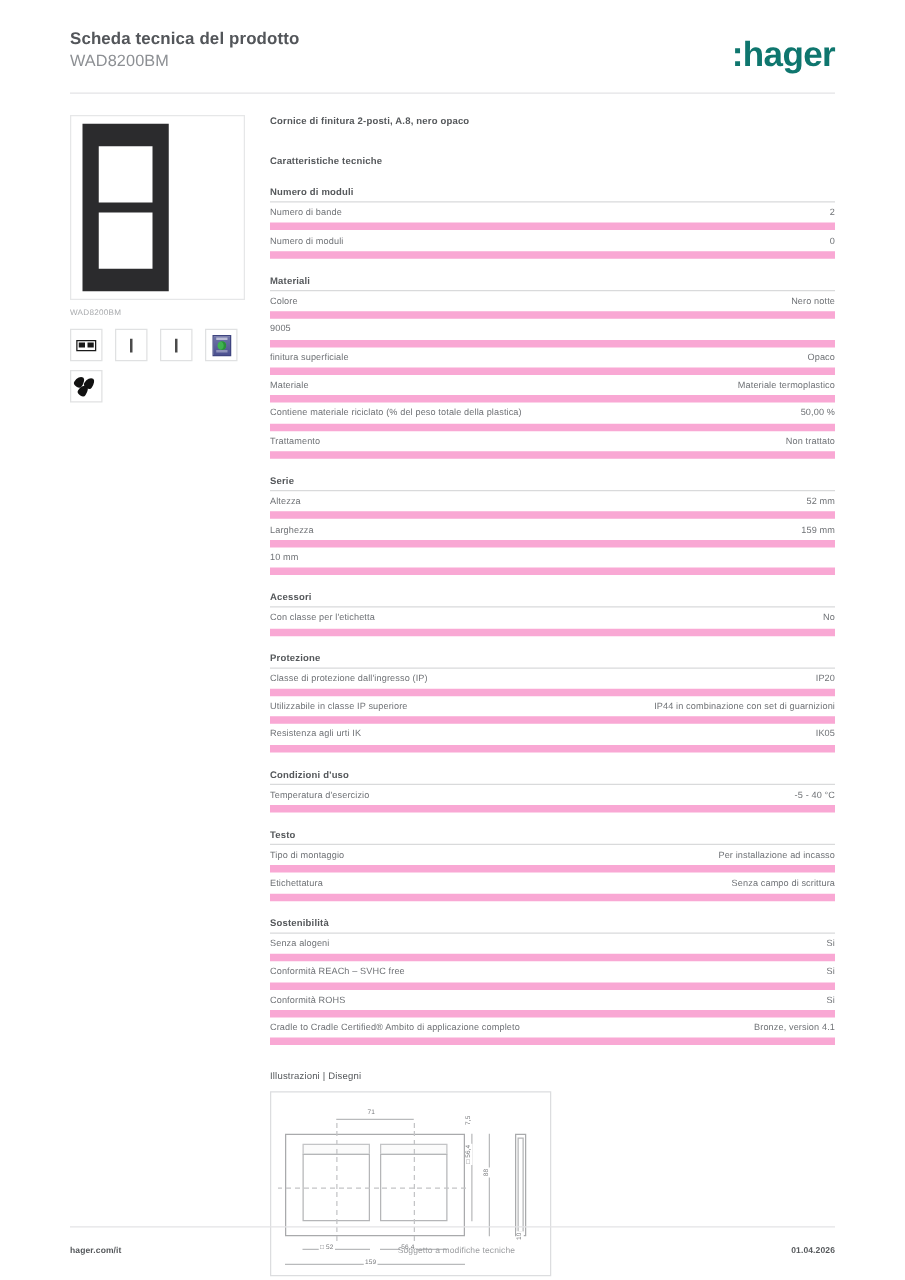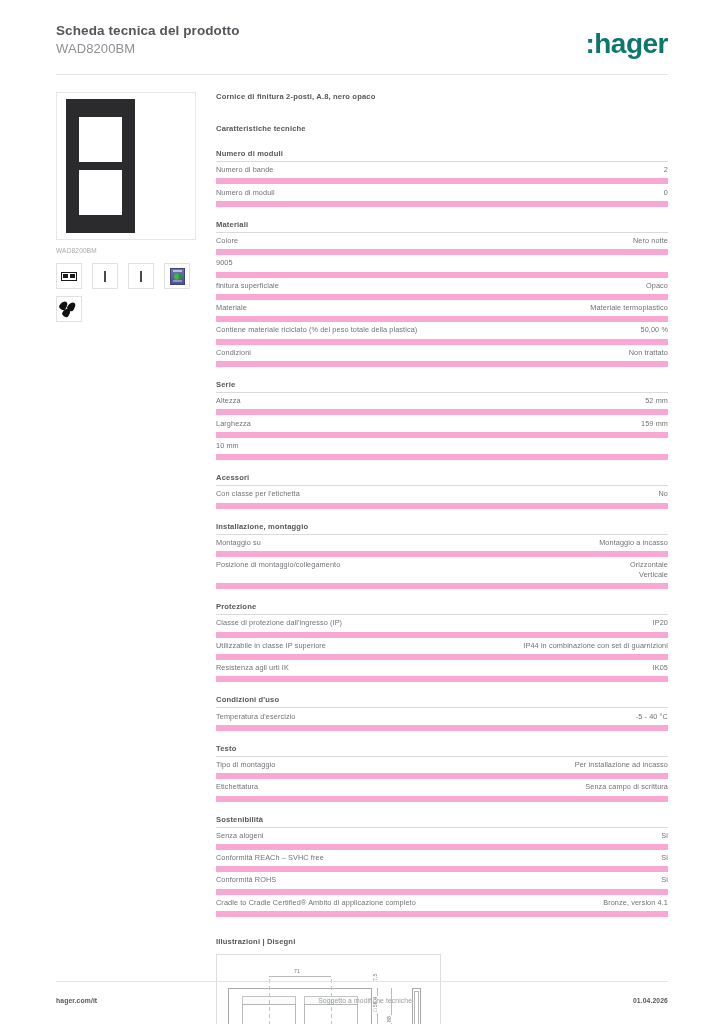--- a/index.html
+++ b/index.html
@@ -110,21 +110,21 @@
     display: flex; justify-content: space-between; align-items: flex-start;
     border-bottom: 6px solid #f9a8d4;
     padding: 3.2px 0 3.2px 0;
     font-size: 7.3px; color: #6f7276; letter-spacing: .1px;
   }
   .row .k { flex: 1 1 auto; padding-right: 10px; line-height: 10px; }
   .row .v { flex: 0 0 auto; text-align: right; line-height: 10px; white-space: pre-line; }
 
   
   .draw-title {
-    font-size: 7.6px; font-weight: bold; color: #55585b;
+    font-size: 7.6px; font-weight: normal; color: #55585b;
     letter-spacing: .15px; margin-top: 20px; margin-bottom: 8px;
   }
   .draw-box {
     width: 225px; height: 148px; border: 1px solid #dcdddf;
     background: #fff; position: relative;
   }
   .dl { position: absolute; background: #b9babc; }
   .dl.h { height: 1px; }
   .dl.v { width: 1px; }
   .dash { position: absolute; }
@@ -248,21 +248,21 @@
           </div>
           <div class="row">
             <div class="k">Materiale</div>
             <div class="v">Materiale termoplastico</div>
           </div>
           <div class="row">
             <div class="k">Contiene materiale riciclato (% del peso totale della plastica)</div>
             <div class="v">50,00 %</div>
           </div>
           <div class="row">
-            <div class="k">Condizioni</div>
+            <div class="k">Trattamento</div>
             <div class="v">Non trattato</div>
           </div>
         </div>
         <div class="grp">
           <div class="grp-title">Serie</div>
           <div class="row">
             <div class="k">Altezza</div>
             <div class="v">52 mm</div>
           </div>
           <div class="row">
@@ -271,32 +271,20 @@
           </div>
           <div class="row">
             <div class="v">10 mm</div>
           </div>
         </div>
         <div class="grp">
           <div class="grp-title">Acessori</div>
           <div class="row">
             <div class="k">Con classe per l'etichetta</div>
             <div class="v">No</div>
-          </div>
-        </div>
-        <div class="grp">
-          <div class="grp-title">Installazione, montaggio</div>
-          <div class="row">
-            <div class="k">Montaggio su</div>
-            <div class="v">Montaggio a incasso</div>
-          </div>
-          <div class="row">
-            <div class="k">Posizione di montaggio/collegamento</div>
-            <div class="v">Orizzontale
-Verticale</div>
           </div>
         </div>
         <div class="grp">
           <div class="grp-title">Protezione</div>
           <div class="row">
             <div class="k">Classe di protezione dall'ingresso (IP)</div>
             <div class="v">IP20</div>
           </div>
           <div class="row">
             <div class="k">Utilizzabile in classe IP superiore</div>

